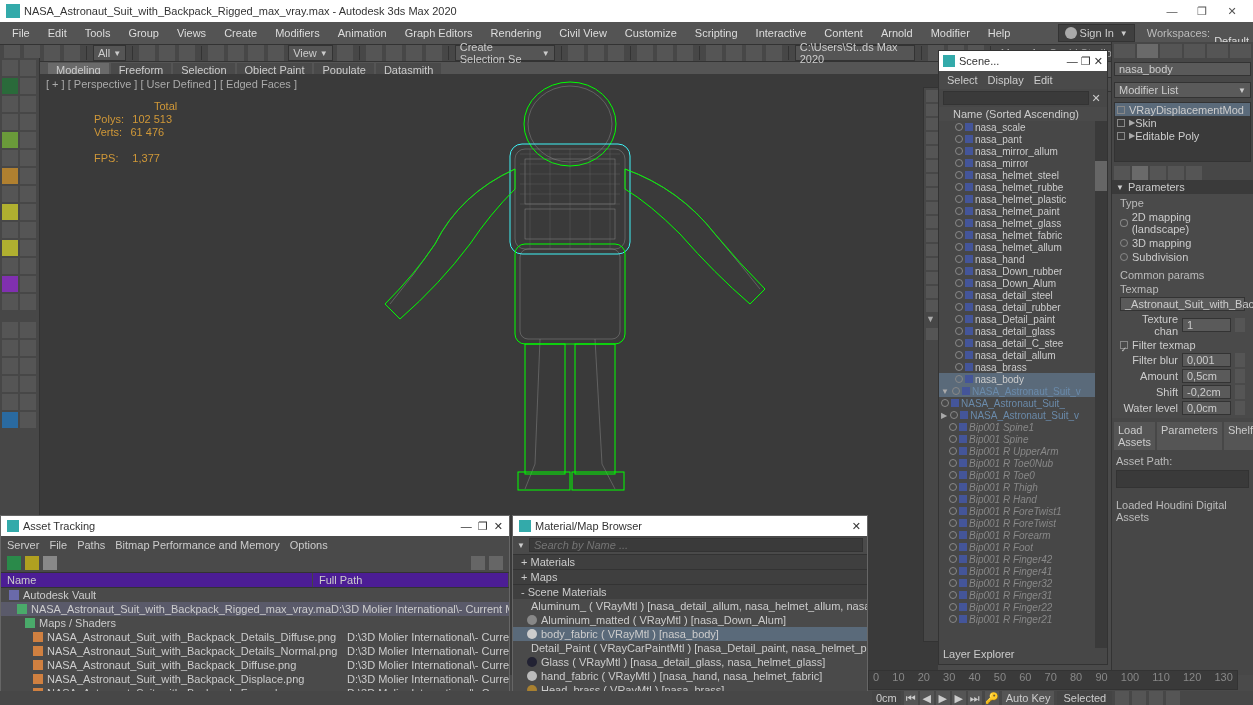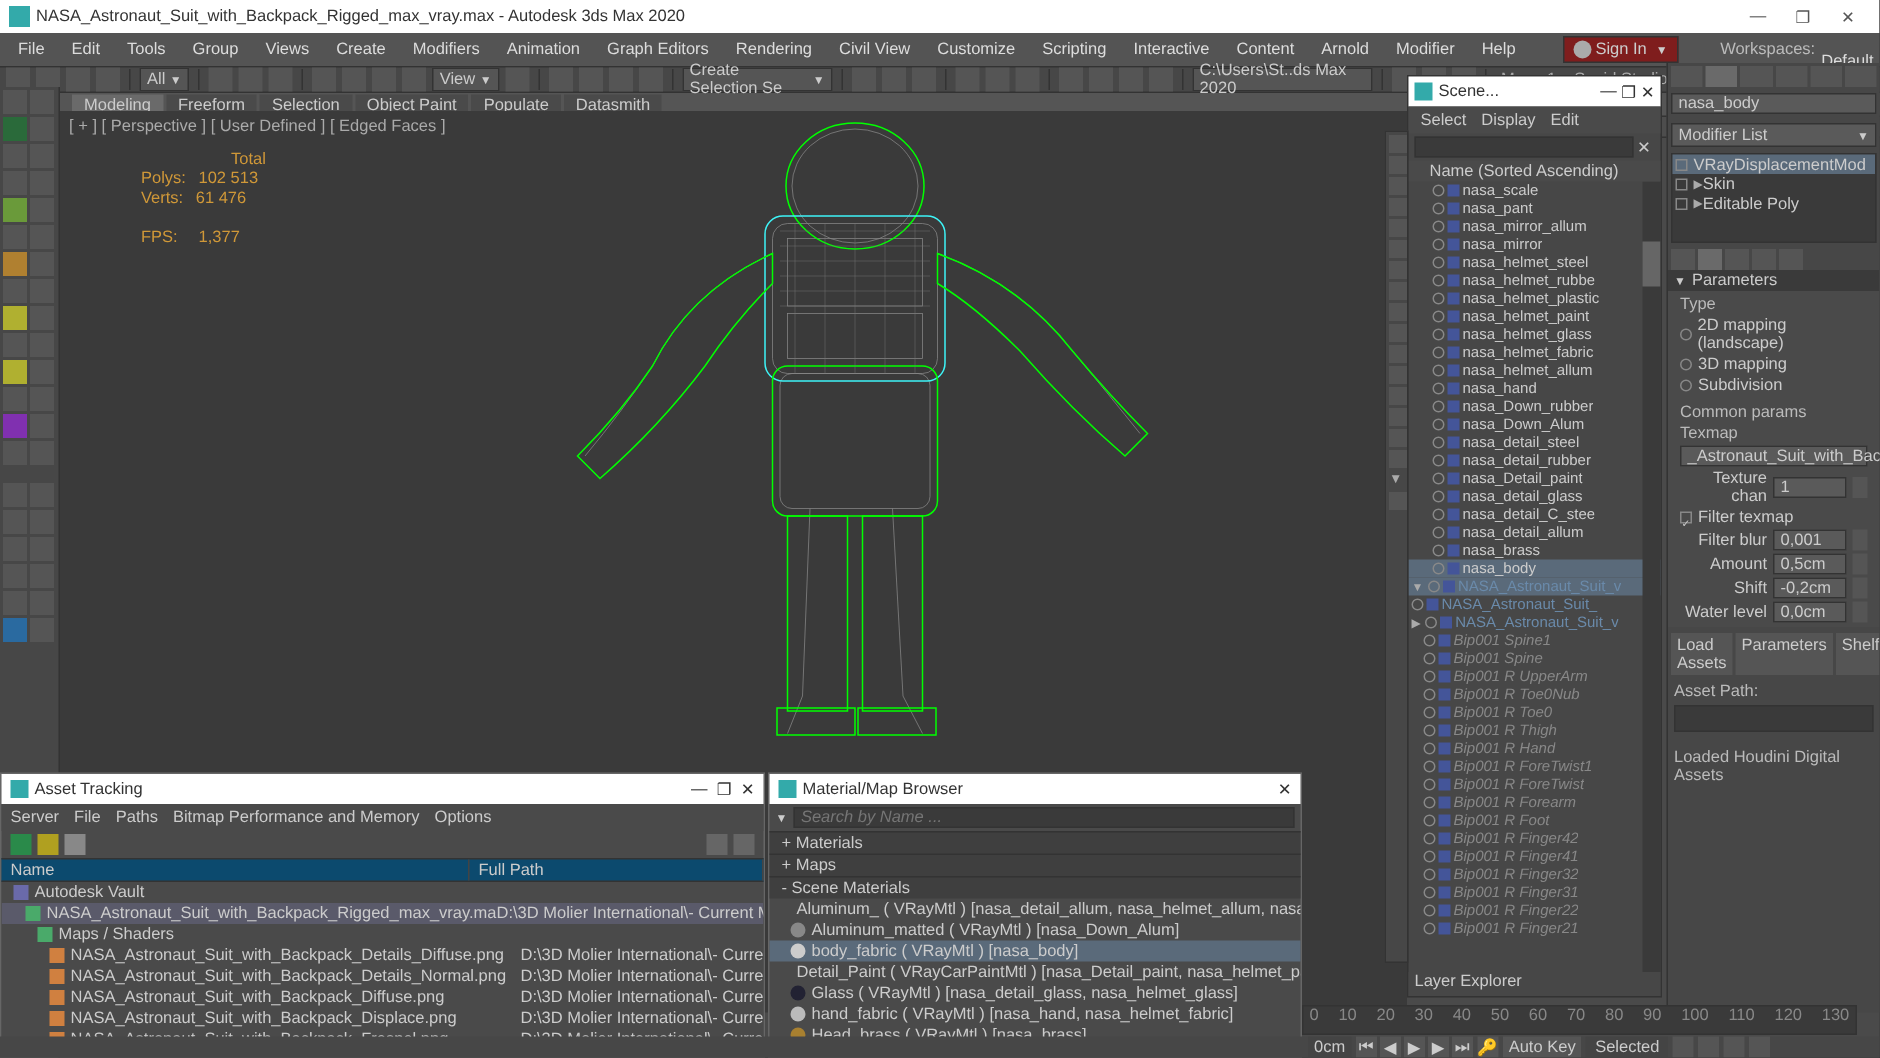--- a/index.html
+++ b/index.html
@@ -4,23 +4,23 @@
 <style>
 * { margin:0; padding:0; box-sizing:border-box; font-family:"Segoe UI",Tahoma,sans-serif; font-size:11px; }
 body { background:#4a4a4a; color:#ccc; width:1253px; height:705px; overflow:hidden; position:relative; }
 .titlebar { height:22px; background:#fff; display:flex; align-items:center; padding:0 6px; color:#333; }
 .titlebar .icon { width:14px; height:14px; background:#3aa; display:inline-block; margin-right:4px; }
 .titlebar .spacer { flex:1; }
 .titlebar .win-btn { width:30px; text-align:center; color:#555; }
 .menubar { height:22px; background:#545454; display:flex; align-items:center; padding:0 4px; gap:2px; }
 .menubar .menu-item { padding:2px 8px; color:#ddd; }
 .menubar .right { margin-left:auto; display:flex; align-items:center; gap:4px; }
-.signin { background:#7f1d1d; padding:2px 6px; display:flex; align-items:center; border:1px solid #333; }
+.signin { background:#404040; padding:2px 6px; display:flex; align-items:center; border:1px solid #333; }
 .signin .person { width:12px;height:12px;background:#aaa;border-radius:50%;margin-right:3px; }
-.workspace-label { color:#bbb; margin-left:24px; }
+.workspace-label { color:#bbb; margin-left:8px; }
 .workspace-val { color:#ddd;margin-top:16px; }
 .toolbar { height:18px; background:#474747; display:flex; align-items:center; padding:0 4px; gap:4px; border-top:1px solid #333; border-bottom:1px solid #333; }
 .tb-btn { width:16px; height:16px; background:#555; }
 .tb-sep { width:1px; height:14px; background:#333; margin:0 2px; }
 .tb-drop { background:#555; padding:1px 4px; display:flex; align-items:center; height:16px; border:1px solid #333; }
 .tb-drop .caret { margin-left:3px; font-size:8px; }
 .ribbon-row { height:16px; background:#555; display:flex; gap:2px; padding-left:48px; align-items:center; border-bottom:1px solid #333;}
 .ribbon-tab { padding:1px 8px; background:#4a4a4a; }
 .ribbon-tab.active { background:#6a6a6a; }
 .polygon-bar { height:14px; background:#4d4d4d; padding-left:48px; display:flex; align-items:center; border-bottom:1px solid #333;}
@@ -35,21 +35,21 @@
 .astronaut svg { width:100%; height:100%; }
 .a-part { fill:none; stroke:#888; stroke-width:0.5; }
 .a-sel { fill:none; stroke:#0f0; stroke-width:1; }
 .a-sel-clean { fill:none; stroke:#3ef4f7; stroke-width:1; }
 .asset-panel { position:absolute; left:0; bottom:0; width:510px; height:190px; background:#4a4a4a; border:1px solid #666; }
 .panel-title { height:20px; background:#fff; color:#333; display:flex; align-items:center; padding:0 6px; }
 .panel-title .spacer { flex:1; }
 .asset-menu { height:18px; display:flex; gap:10px; padding:0 6px; align-items:center; background:#4a4a4a; }
 .asset-tools { height:18px; display:flex; gap:4px; padding:0 6px; align-items:center; }
 .asset-tools .ic { width:14px; height:14px; }
-.asset-table-hdr { height:16px; background:#0c4a6e; display:flex; border-top:1px solid #333; border-bottom:1px solid #333;}
+.asset-table-hdr { height:16px; background:#4c1d95; display:flex; border-top:1px solid #333; border-bottom:1px solid #333;}
 .asset-table-hdr div { padding:1px 6px; border-right:1px solid #444; }
 .asset-rows { height:112px; overflow:hidden; background:#4a4a4a; }
 .asset-row { display:flex; height:14px; align-items:center; }
 .asset-row.sel { background:#5a5a6a; }
 .asset-row .fic { width:10px; height:10px; margin:0 4px; }
 .asset-row .n { width:300px; white-space:nowrap; overflow:hidden; }
 .asset-row .p { flex:1; white-space:nowrap; overflow:hidden; }
 .material-panel { position:absolute; left:512px; bottom:0; width:356px; height:190px; background:#4a4a4a; border:1px solid #666; }
 .mat-search { height:18px; display:flex; align-items:center; padding:0 4px; }
 .mat-search .caret { font-size:8px; margin-right:4px;}

